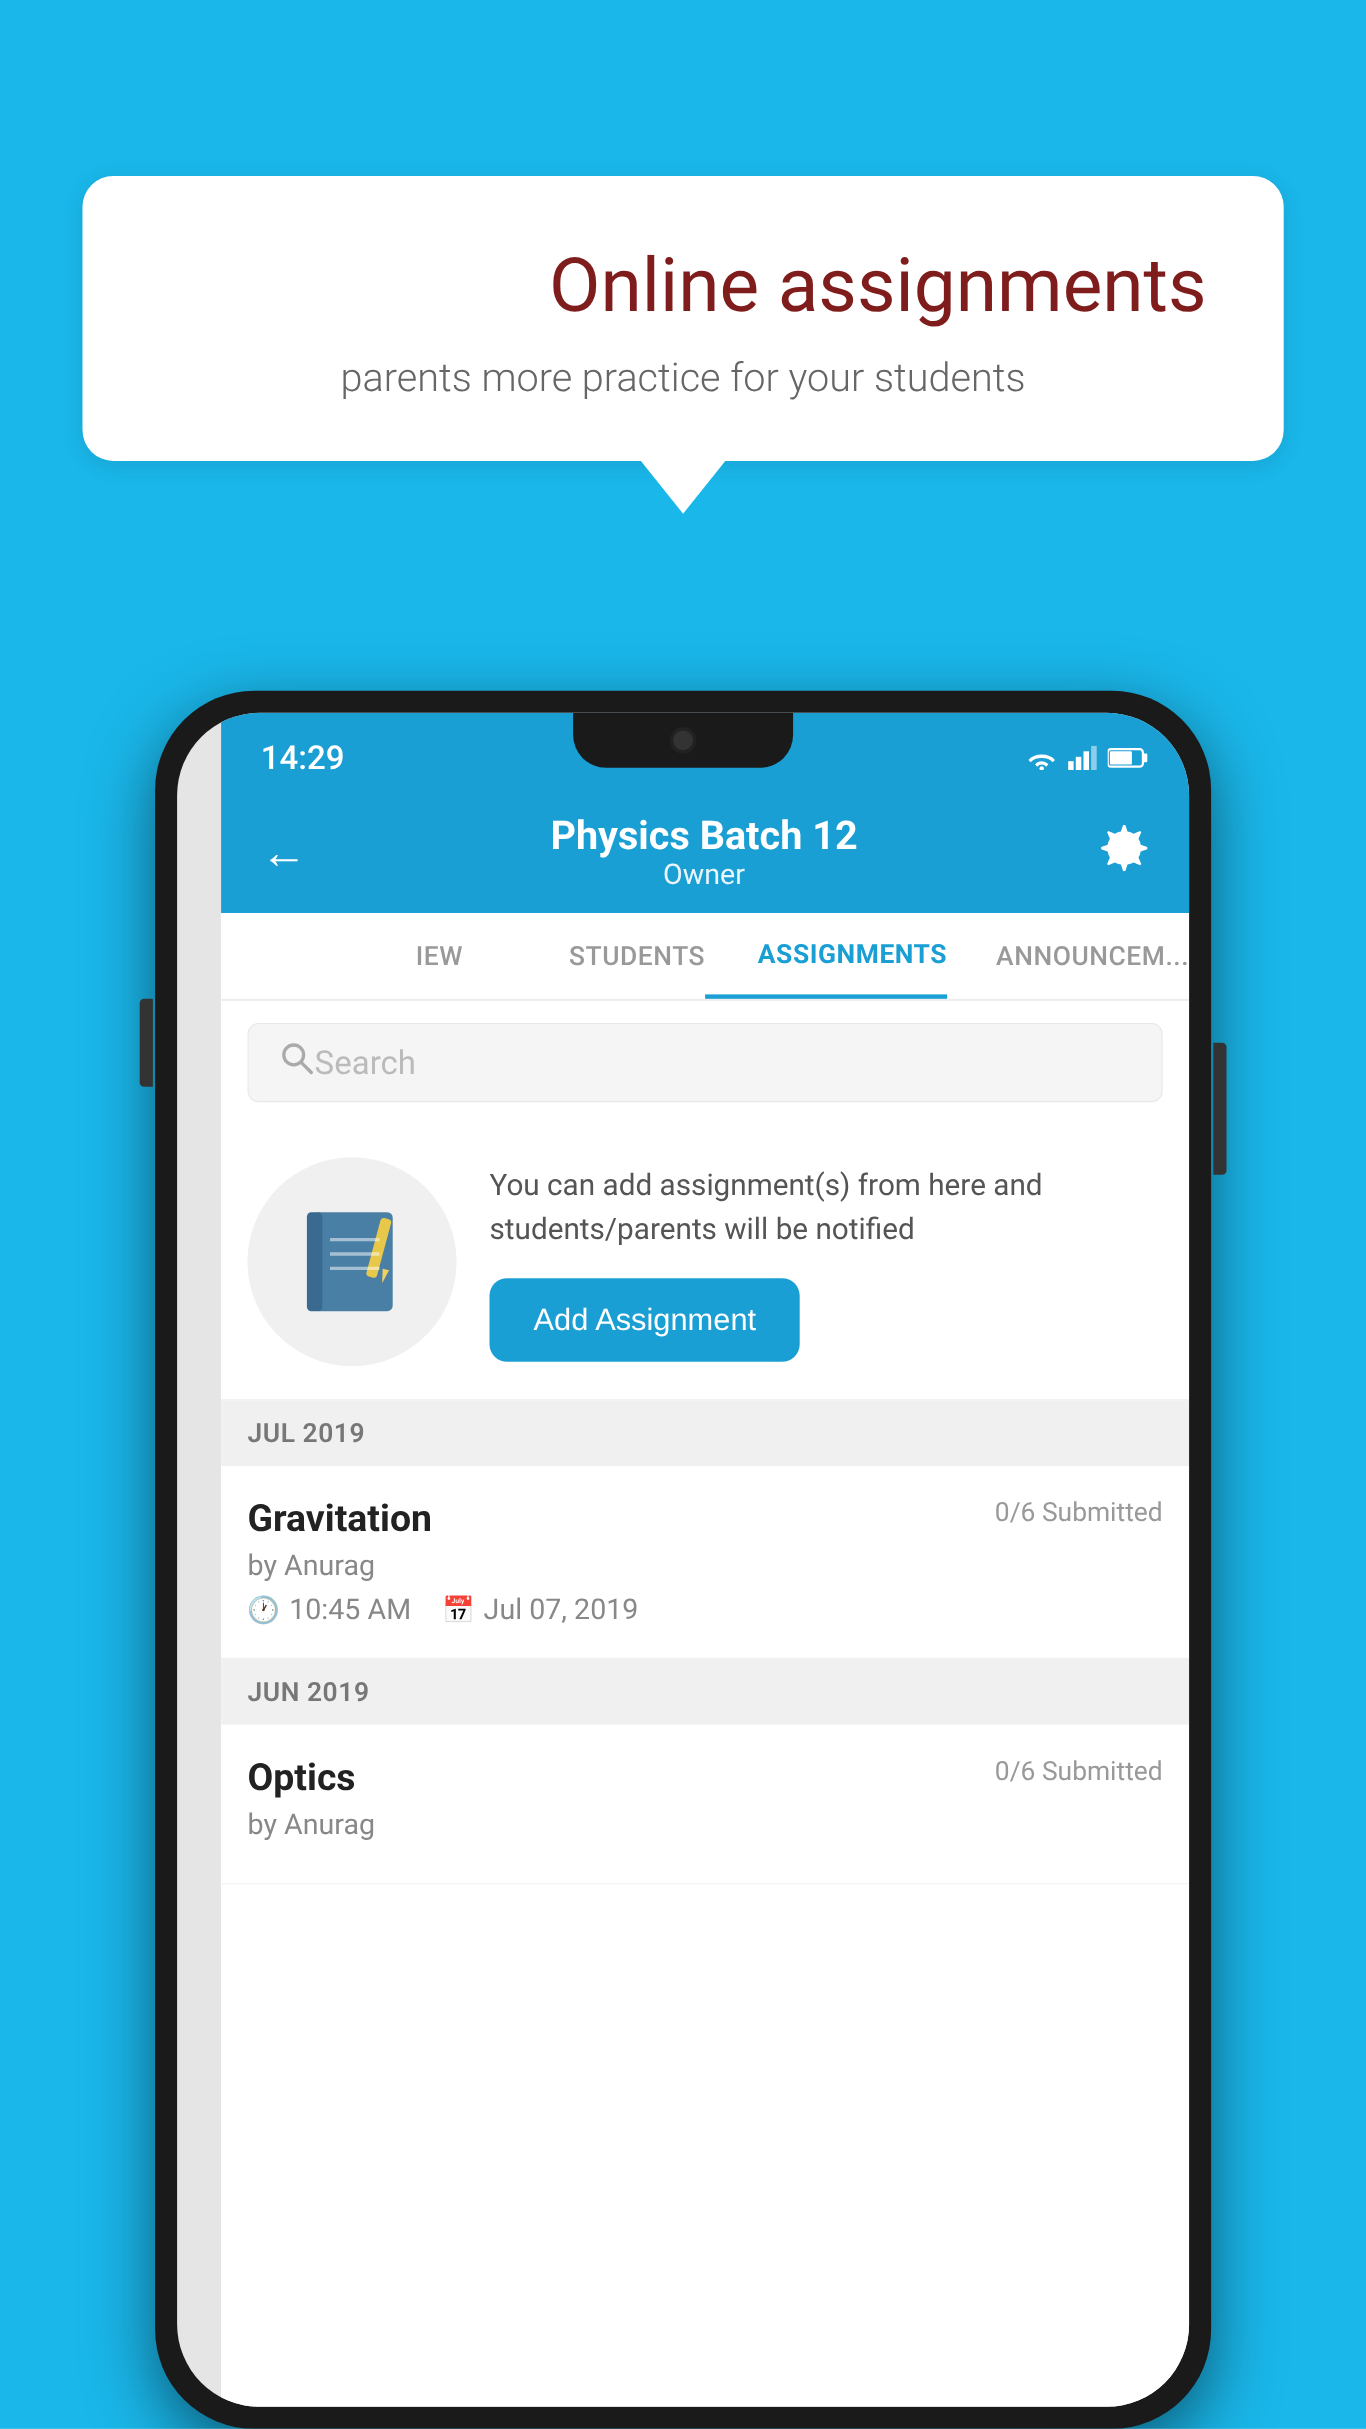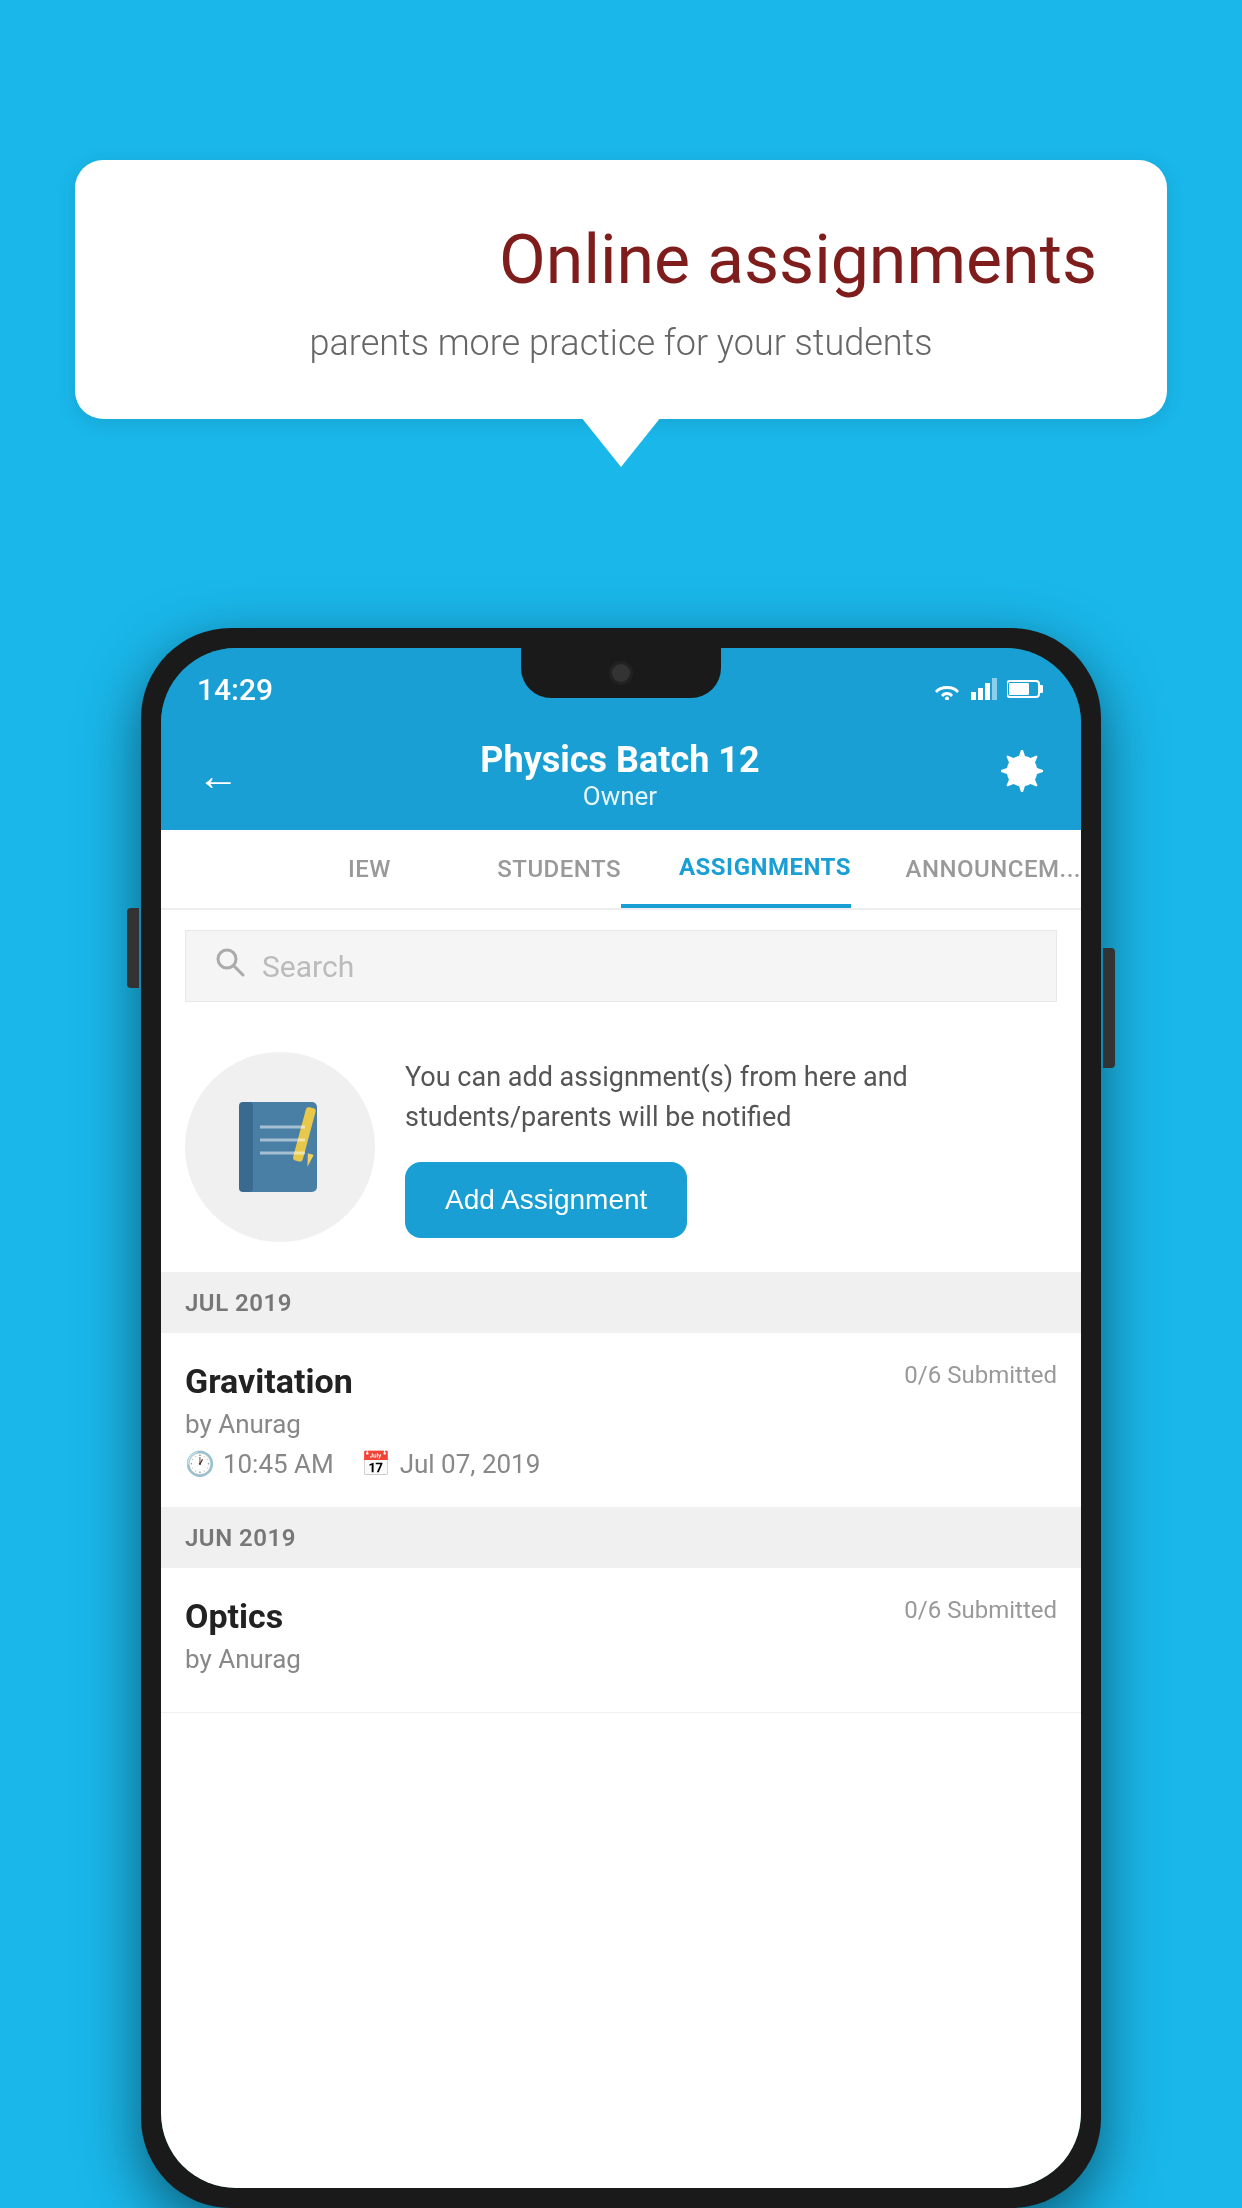--- a/index.html
+++ b/index.html
@@ -98,24 +98,25 @@
       top: 320px;
       width: 12px;
       height: 120px;
       background: #333;
       border-radius: 0 4px 4px 0;
     }
 
     .phone-inner {
       width: 100%;
       height: 100%;
-      background: #0f766e;
+      background: #e5e5e5;
       border-radius: 75px;
       overflow: hidden;
       position: relative;
+      padding-left: 40px;
     }
 
     
     .notch {
       position: absolute;
       top: 0;
       left: 50%;
       transform: translateX(-50%);
       width: 200px;
       height: 50px;
@@ -223,26 +224,26 @@
     }
 
     
     .search-container {
       padding: 20px 24px;
       background: white;
     }
 
     .search-bar {
       background: #f5f5f5;
-      border-radius: 0;
+      border-radius: 10px;
       height: 72px;
       display: flex;
       align-items: center;
       padding: 0 28px;
-      gap: 16px;
+      gap: 0;
       border: 1px solid #e8e8e8;
     }
 
     .search-icon-svg {
       color: #aaa;
       font-size: 36px;
     }
 
     .search-text {
       font-size: 30px;

